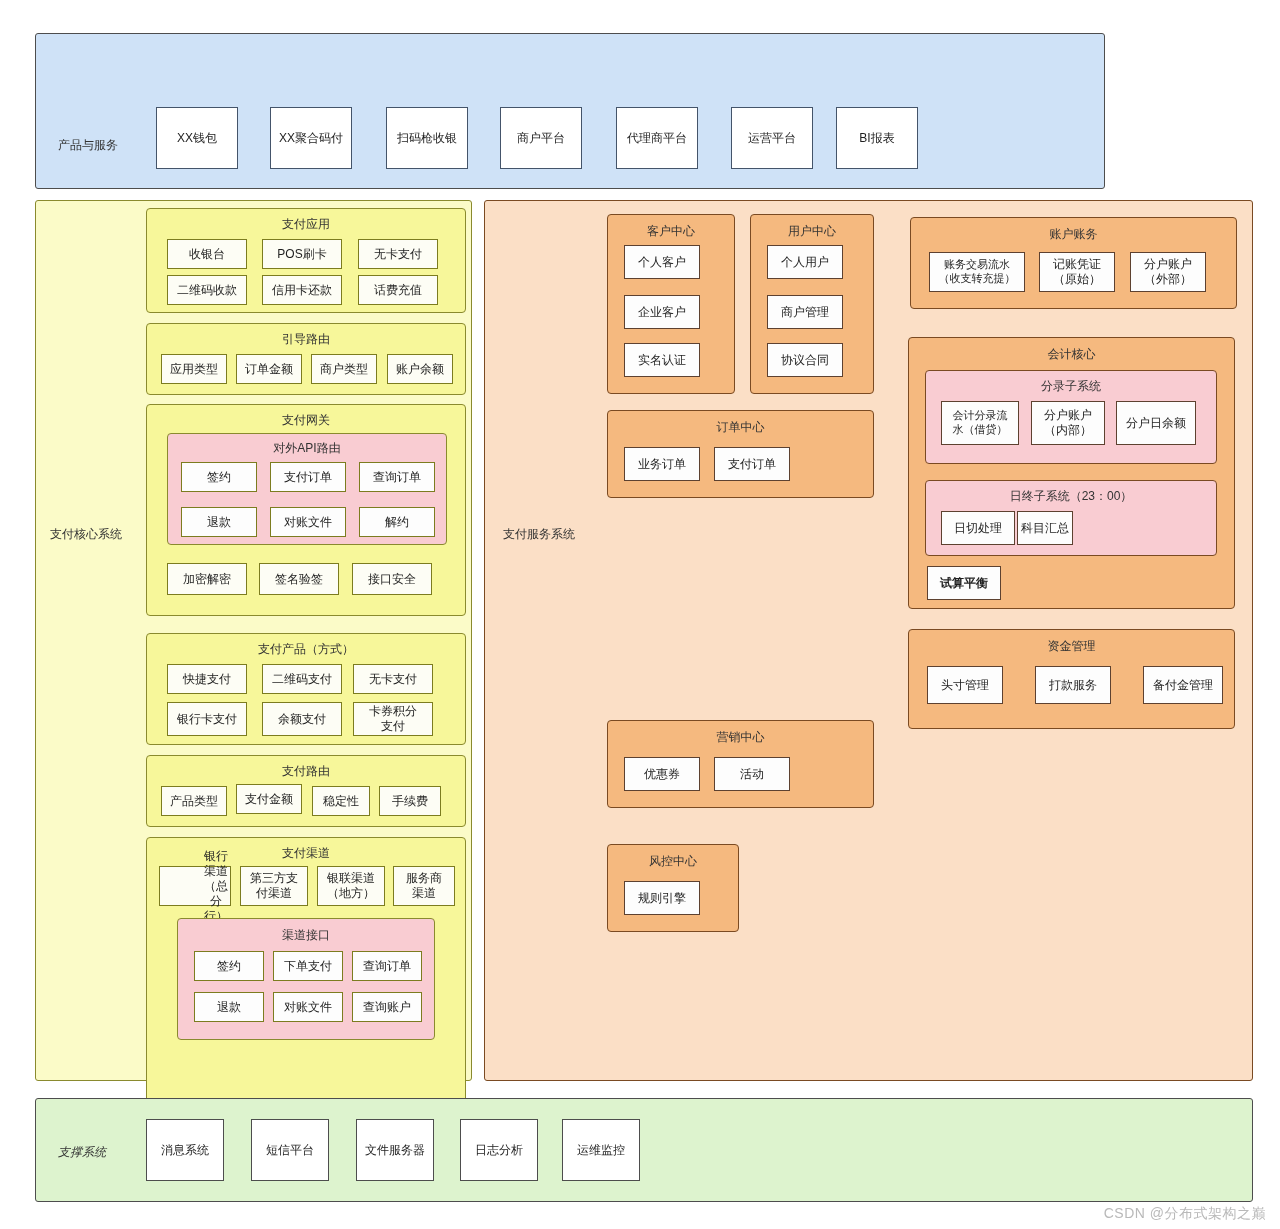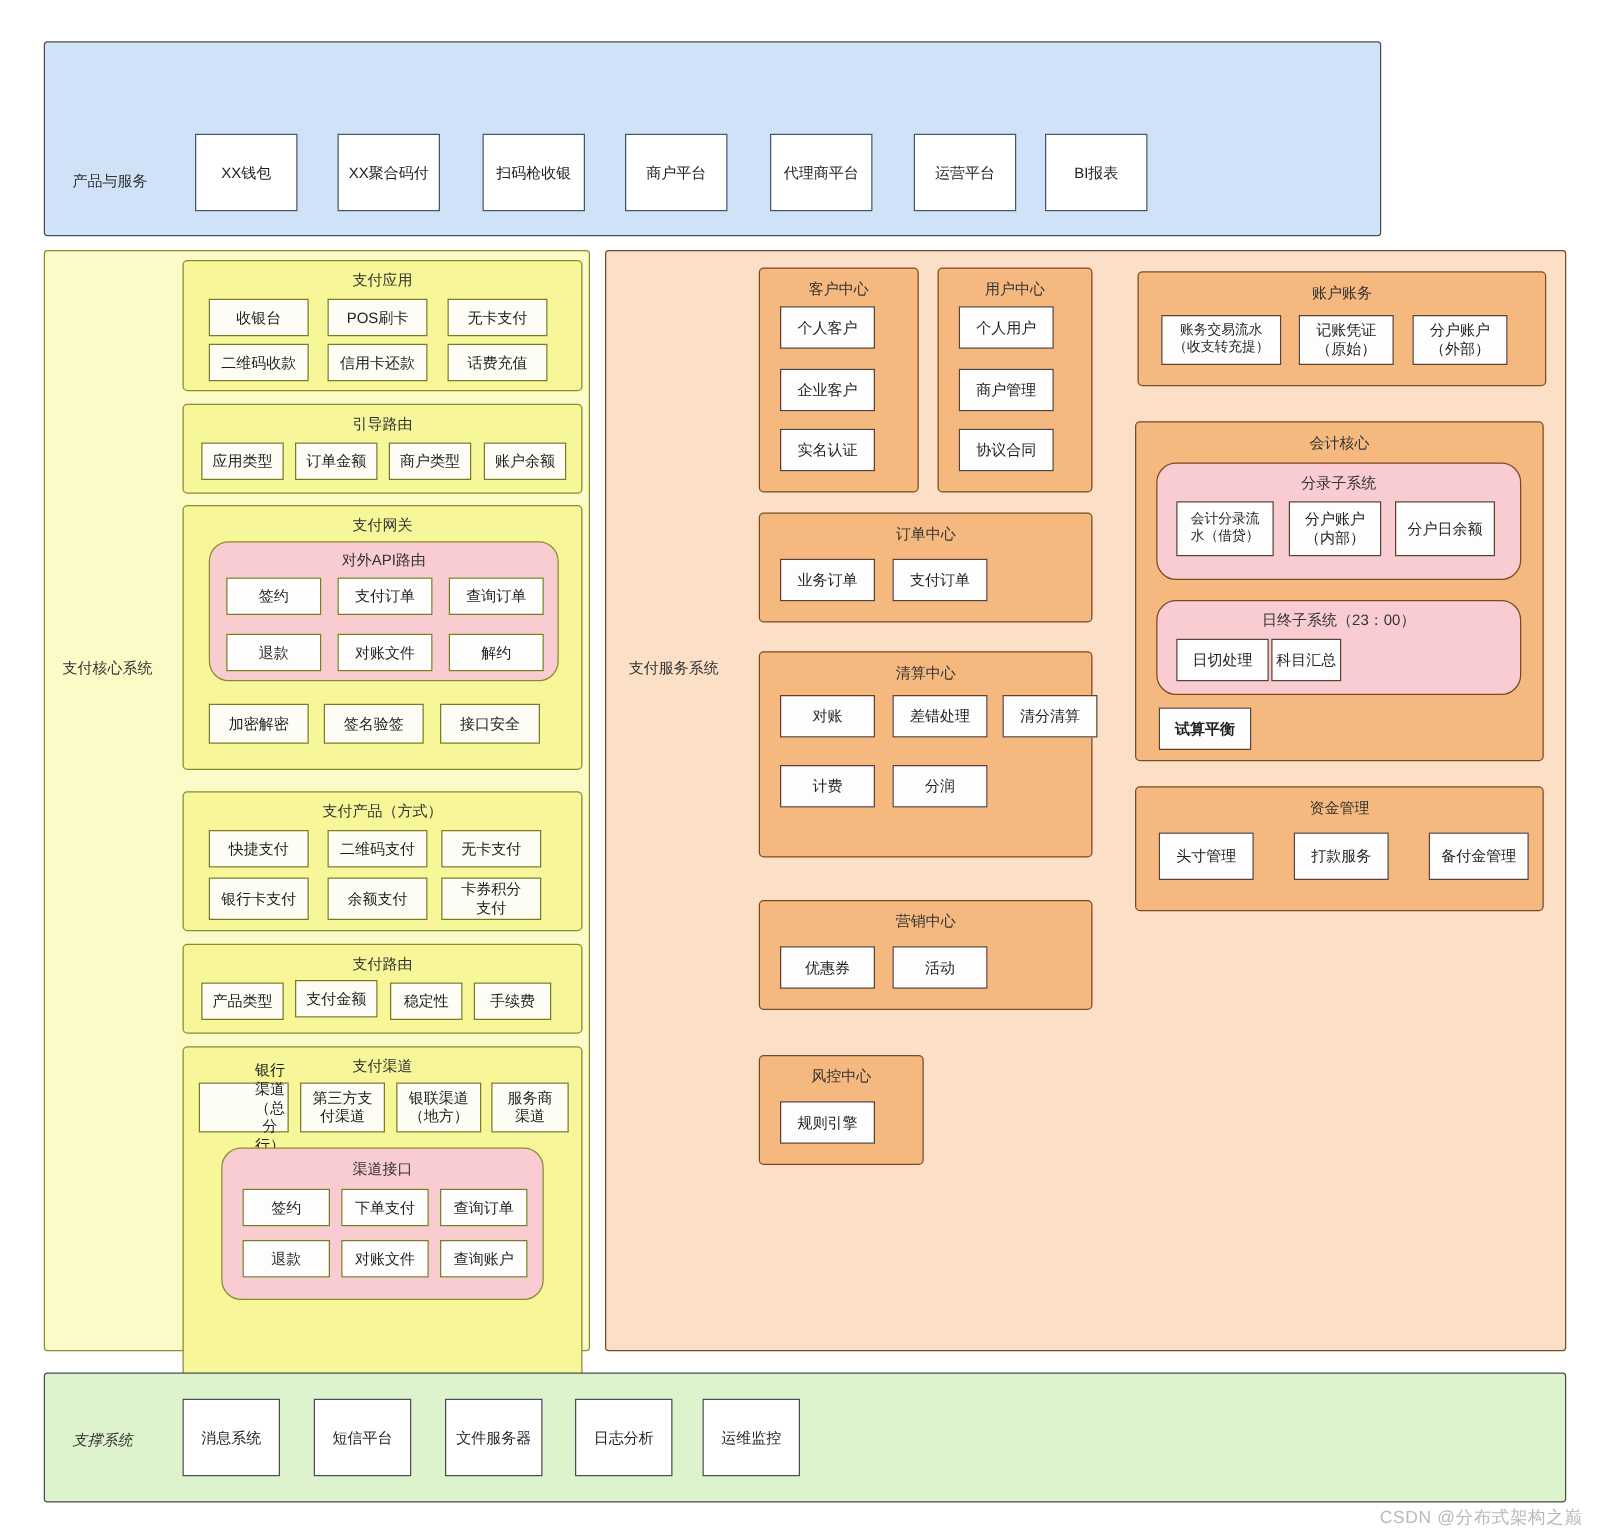--- a/index.html
+++ b/index.html
@@ -79,21 +79,21 @@
   }
   .ygroup{
     position:absolute;box-sizing:border-box;
     background:#f7f79a;border:1.5px solid #8a8a2e;border-radius:4px;
   }
   .ygroup > .node{
     border:1.5px solid #7c7c1f;background:#fdfdf5;
   }
   .pgroup{
     position:absolute;box-sizing:border-box;
-    background:#f9ccd2;border:1.5px solid #8a8a2e;border-radius:16px;
+    background:#f9ccd2;border:1.5px solid #8a8a2e;border-radius:4px;
   }
   .pgroup > .node{
     border:1.5px solid #7c7c1f;background:#fdfdfd;
   }
 
   
   #svc-col{
     left:484px;top:200px;width:769px;height:881px;
     background:#fbdfc6;border-color:#7a4a22;
   }
@@ -232,28 +232,20 @@
       <div class="node" style="left:16px;top:80px;width:76px;height:34px;">商户管理</div>
       <div class="node" style="left:16px;top:128px;width:76px;height:34px;text-align:right;">协议合同</div>
     </div>
 
     <div class="ogroup" style="left:122px;top:209px;width:267px;height:88px;">
       <div class="gtitle" style="top:8px;">订单中心</div>
       <div class="node" style="left:16px;top:36px;width:76px;height:34px;">业务订单</div>
       <div class="node" style="left:106px;top:36px;width:76px;height:34px;">支付订单</div>
     </div>
 
-    <div class="ogroup" style="left:122px;top:320px;width:267px;height:165px;">
-      <div class="gtitle" style="top:8px;">清算中心</div>
-      <div class="node" style="left:16px;top:34px;width:76px;height:34px;">对账</div>
-      <div class="node" style="left:106px;top:34px;width:76px;height:34px;">差错处理</div>
-      <div class="node" style="left:194px;top:34px;width:76px;height:34px;">清分清算</div>
-      <div class="node" style="left:16px;top:90px;width:76px;height:34px;">计费</div>
-      <div class="node" style="left:106px;top:90px;width:76px;height:34px;">分润</div>
-    </div>
 
     <div class="ogroup" style="left:122px;top:519px;width:267px;height:88px;">
       <div class="gtitle" style="top:8px;">营销中心</div>
       <div class="node" style="left:16px;top:36px;width:76px;height:34px;">优惠券</div>
       <div class="node" style="left:106px;top:36px;width:76px;height:34px;">活动</div>
     </div>
 
     <div class="ogroup" style="left:122px;top:643px;width:132px;height:88px;">
       <div class="gtitle" style="top:8px;">风控中心</div>
       <div class="node" style="left:16px;top:36px;width:76px;height:34px;">规则引擎</div>

